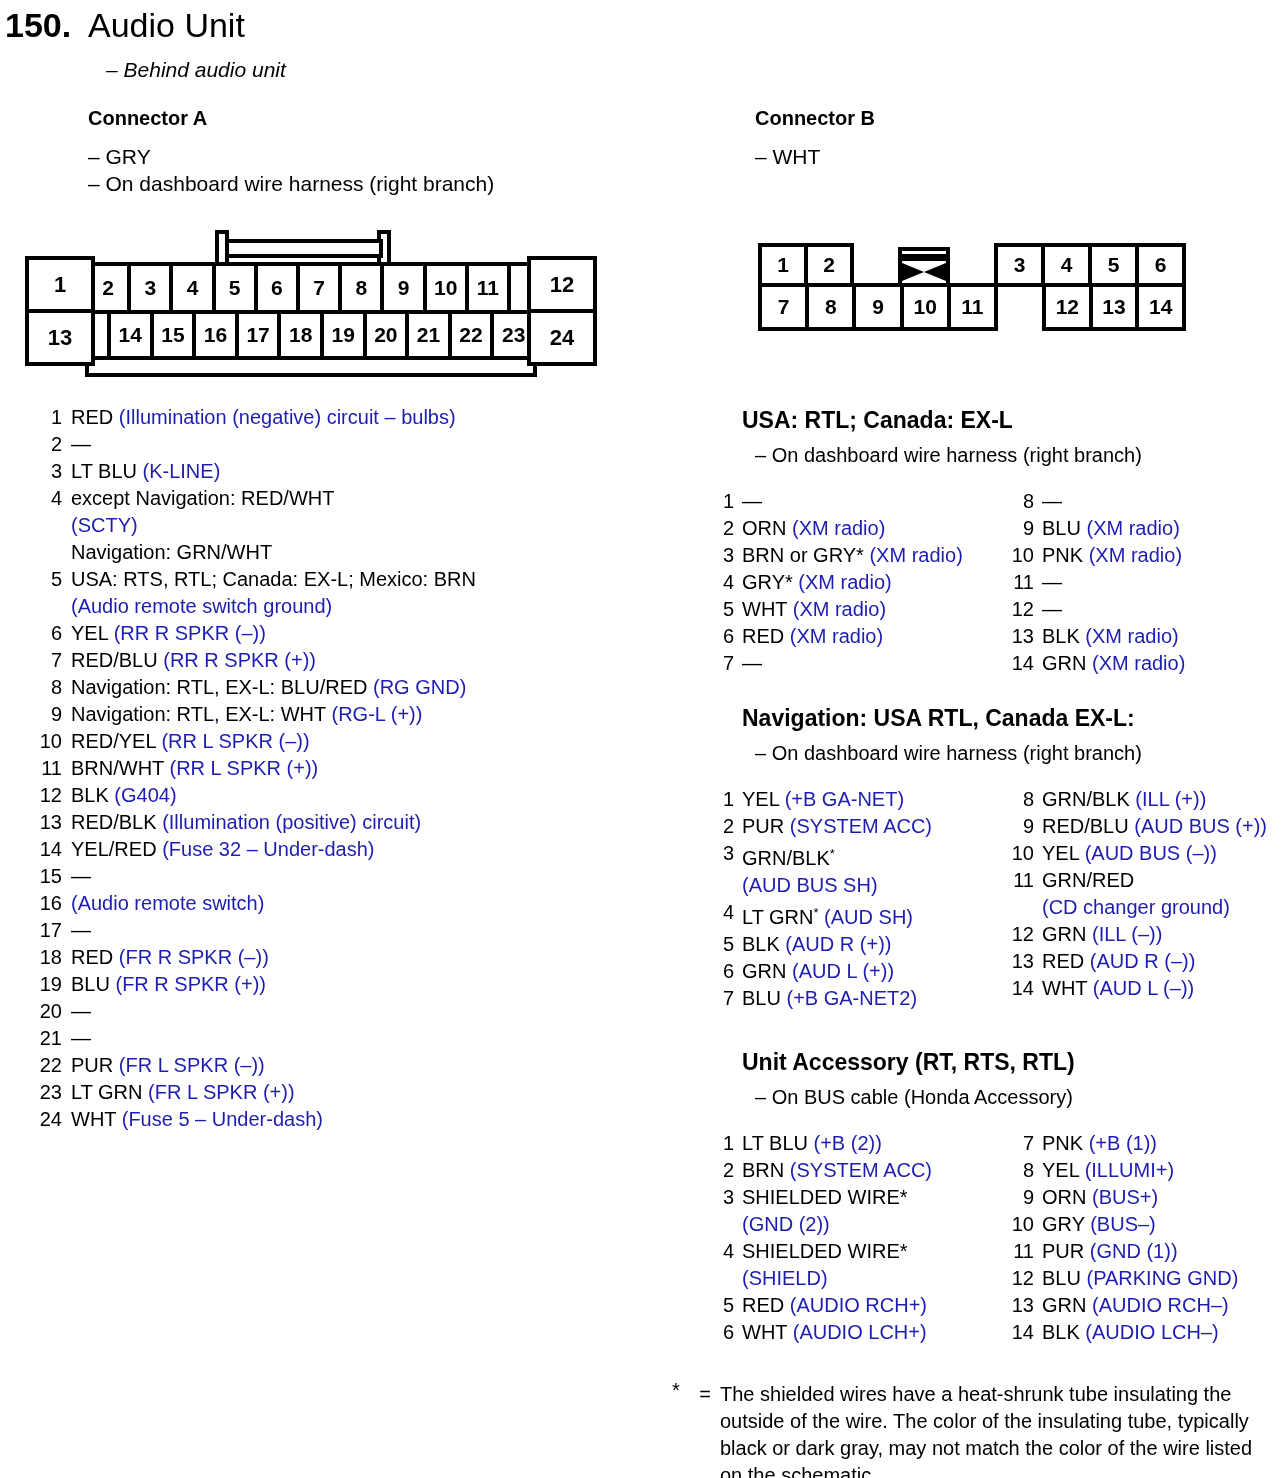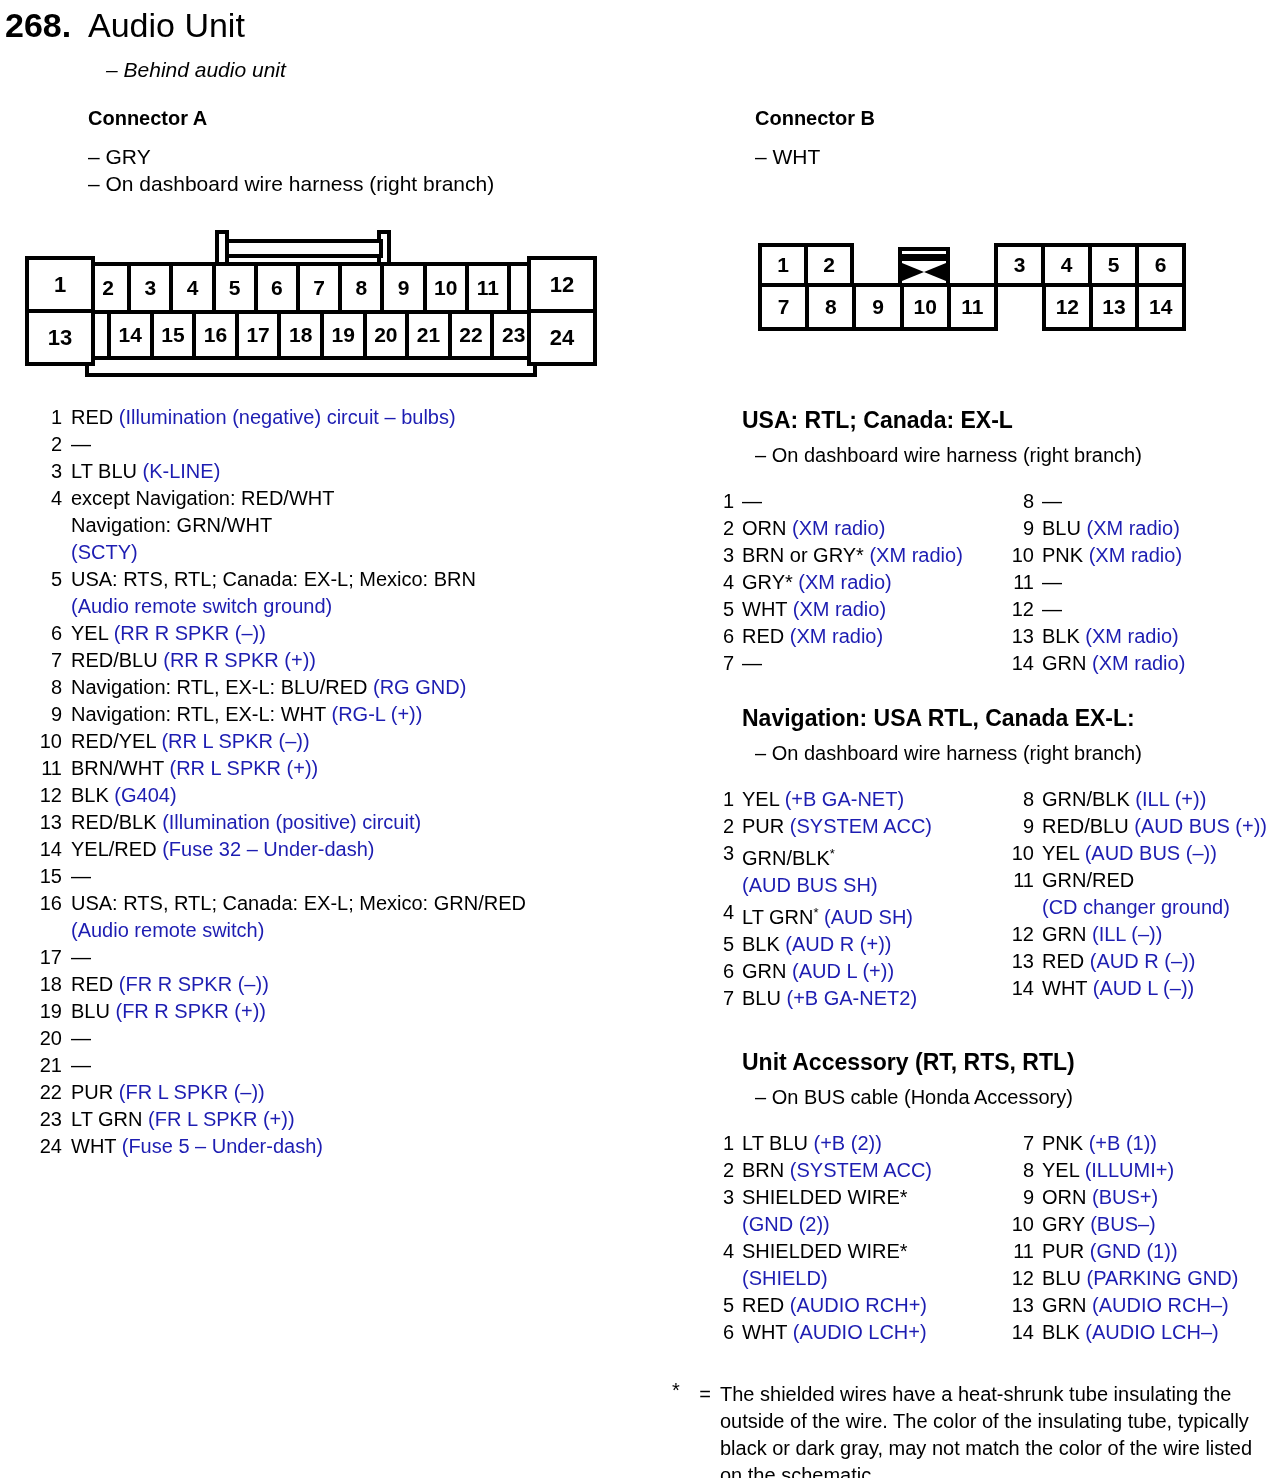--- a/index.html
+++ b/index.html
@@ -70,21 +70,21 @@
   #footnote{left:672px;top:1381px;width:606px;display:flex;font-size:20px;line-height:27px;}
   .fn-sym{flex:none;width:18px;position:relative;top:-4px;}
   .fn-eq{flex:none;width:30px;text-align:center;}
   .fn-text{flex:1;}
 </style>
 </head>
 <body>
 
 <div class="page">
 
-  <div class="abs page-number">268.</div>
+  <div class="abs page-number">150.</div>
   <div class="abs page-title">Audio Unit</div>
   <div class="abs note" id="behind-note">– Behind audio unit</div>
 
   <div class="abs conn-title" id="conn-a-title">Connector A</div>
   <div class="abs note" id="conn-a-gry">– GRY</div>
   <div class="abs note" id="conn-a-harness">– On dashboard wire harness (right branch)</div>
 
   <div class="abs diagram" id="ca-diagram">
     <div class="latch-post" style="left:190px;top:0;"></div>
     <div class="latch-post" style="left:352px;top:0;"></div>
@@ -138,22 +138,22 @@
       <div class="pin-row">
         <span class="pin-num">3</span>
         <div class="pin-lines">
           <div class="pin-line"><span class="tk-k">LT BLU </span><span class="tk-b">(K-LINE)</span></div>
         </div>
       </div>
       <div class="pin-row">
         <span class="pin-num">4</span>
         <div class="pin-lines">
           <div class="pin-line"><span class="tk-k">except Navigation: RED/WHT</span></div>
+          <div class="pin-line"><span class="tk-b">(SCTY)</span></div>
           <div class="pin-line"><span class="tk-k">Navigation: GRN/WHT</span></div>
-          <div class="pin-line"><span class="tk-b">(SCTY)</span></div>
         </div>
       </div>
       <div class="pin-row">
         <span class="pin-num">5</span>
         <div class="pin-lines">
           <div class="pin-line"><span class="tk-k">USA: RTS, RTL; Canada: EX-L; Mexico: BRN</span></div>
           <div class="pin-line"><span class="tk-b">(Audio remote switch ground)</span></div>
         </div>
       </div>
       <div class="pin-row">
@@ -212,21 +212,20 @@
       </div>
       <div class="pin-row">
         <span class="pin-num">15</span>
         <div class="pin-lines">
           <div class="pin-line"><span class="tk-k">—</span></div>
         </div>
       </div>
       <div class="pin-row">
         <span class="pin-num">16</span>
         <div class="pin-lines">
-          <div class="pin-line"><span class="tk-k">USA: RTS, RTL; Canada: EX-L; Mexico: GRN/RED</span></div>
           <div class="pin-line"><span class="tk-b">(Audio remote switch)</span></div>
         </div>
       </div>
       <div class="pin-row">
         <span class="pin-num">17</span>
         <div class="pin-lines">
           <div class="pin-line"><span class="tk-k">—</span></div>
         </div>
       </div>
       <div class="pin-row">

